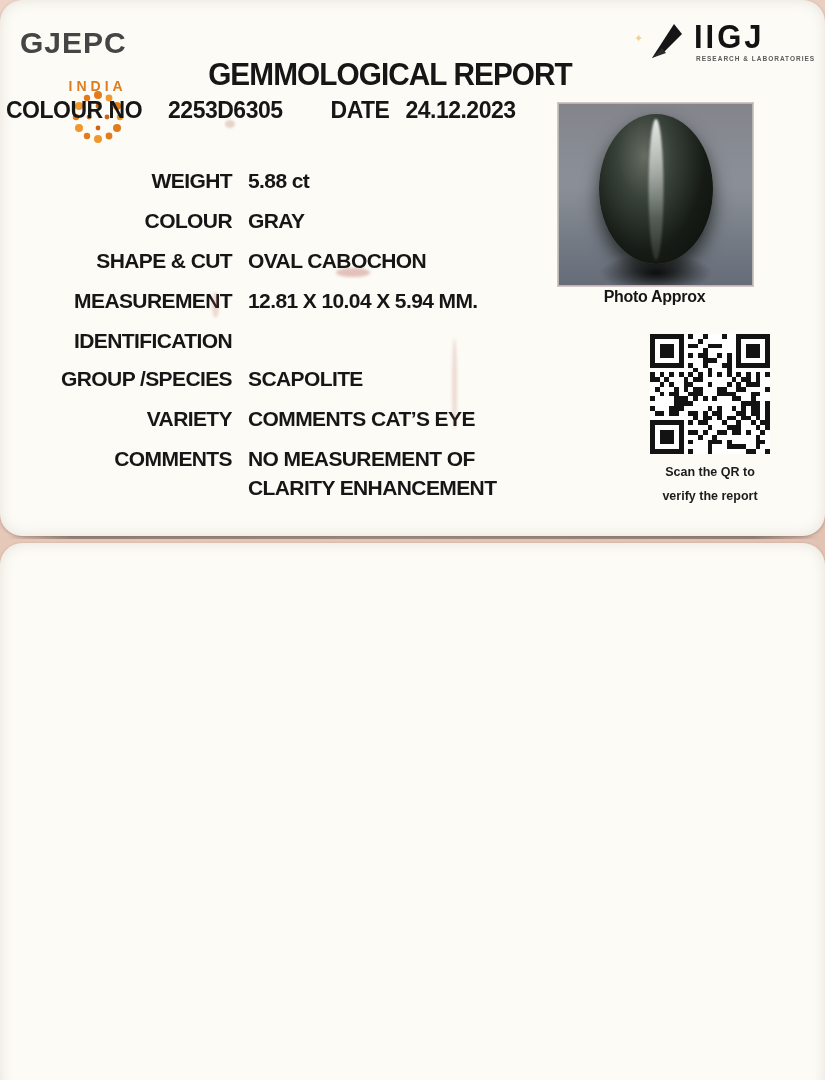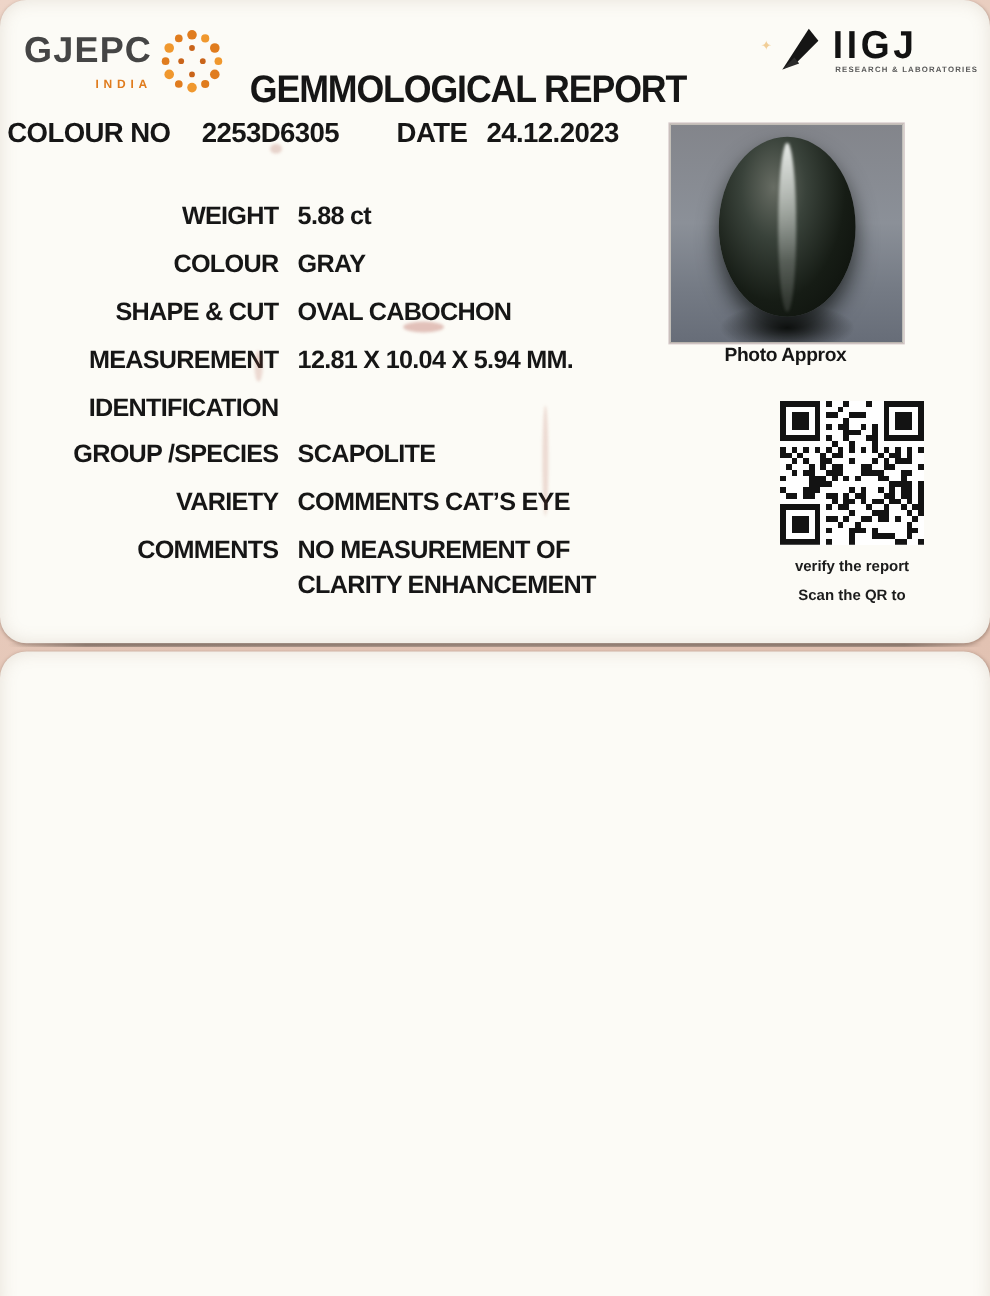--- a/index.html
+++ b/index.html
@@ -8,23 +8,23 @@
         font-family:"Liberation Sans", sans-serif;color:#161616;}
   .card{position:absolute;left:0;width:825px;background:#fcfbf6;
         box-shadow:inset 0 0 14px rgba(140,110,90,.18), 0 1px 3px rgba(80,55,40,.35);}
   #top-card{top:0;height:536px;border-radius:0 0 24px 24px / 0 0 20px 20px;border-radius:22px;}
   #bottom-card{top:543px;height:560px;border-radius:22px;}
   .seam{position:absolute;top:536px;left:6px;width:813px;height:3px;
         background:linear-gradient(90deg,transparent,#6f6158 8%,#7d6f66 50%,#6f6158 92%,transparent);
         opacity:.65;filter:blur(.4px);}
 
   
-  .gjepc{position:absolute;display:flex;align-items:flex-start;}
+  .gjepc{position:absolute;display:flex;align-items:flex-end;flex-direction:column;}
   .gjepc .word{font-size:30px;font-weight:700;color:#454545;letter-spacing:1px;line-height:30px;}
-  .gjepc .india{font-size:10px;font-weight:700;color:#e07c1e;letter-spacing:4px;text-align:right;margin-top:7px;}
+  .gjepc .india{font-size:14px;font-weight:700;color:#e07c1e;letter-spacing:4px;text-align:right;margin-top:20px;}
   .gjepc svg{margin-left:4px;margin-top:-6px;}
   .iigj{position:absolute;text-align:left;}
   .iigj .row{display:flex;align-items:flex-end;}
   .iigj svg{margin-right:6px;}
   .iigj .word{font-size:31px;font-weight:900;letter-spacing:3px;color:#121212;line-height:30px;transform:scaleY(1.05);}
   .iigj .tag{font-size:6.5px;font-weight:700;color:#5a5a5a;letter-spacing:1px;margin:2px 0 0 44px;filter:blur(.4px);}
   .sparkle{position:absolute;font-size:11px;color:#e8a23a;opacity:.5;letter-spacing:2px;}
 
   
   #report-title{position:absolute;left:130px;top:56px;width:520px;text-align:center;
@@ -354,22 +354,22 @@
         <rect x="1" y="1" width="5" height="5" fill="#ffffff"></rect>
         <rect x="2" y="2" width="3" height="3" fill="#131313"></rect>
         <rect x="18" y="0" width="7" height="7" fill="#131313"></rect>
         <rect x="19" y="1" width="5" height="5" fill="#ffffff"></rect>
         <rect x="20" y="2" width="3" height="3" fill="#131313"></rect>
         <rect x="0" y="18" width="7" height="7" fill="#131313"></rect>
         <rect x="1" y="19" width="5" height="5" fill="#ffffff"></rect>
         <rect x="2" y="20" width="3" height="3" fill="#131313"></rect>
       </svg>
     <div id="verify-qr-caption">
+      <div>Scan the QR to</div>
       <div>verify the report</div>
-      <div>Scan the QR to</div>
     </div>
 
     <div class="artifact" id="art1"></div>
     <div class="artifact" id="art2"></div>
     <div class="artifact" id="art3"></div>
     <div class="artifact" id="art4"></div>
   </div>
 
   <div class="seam"></div>
 

